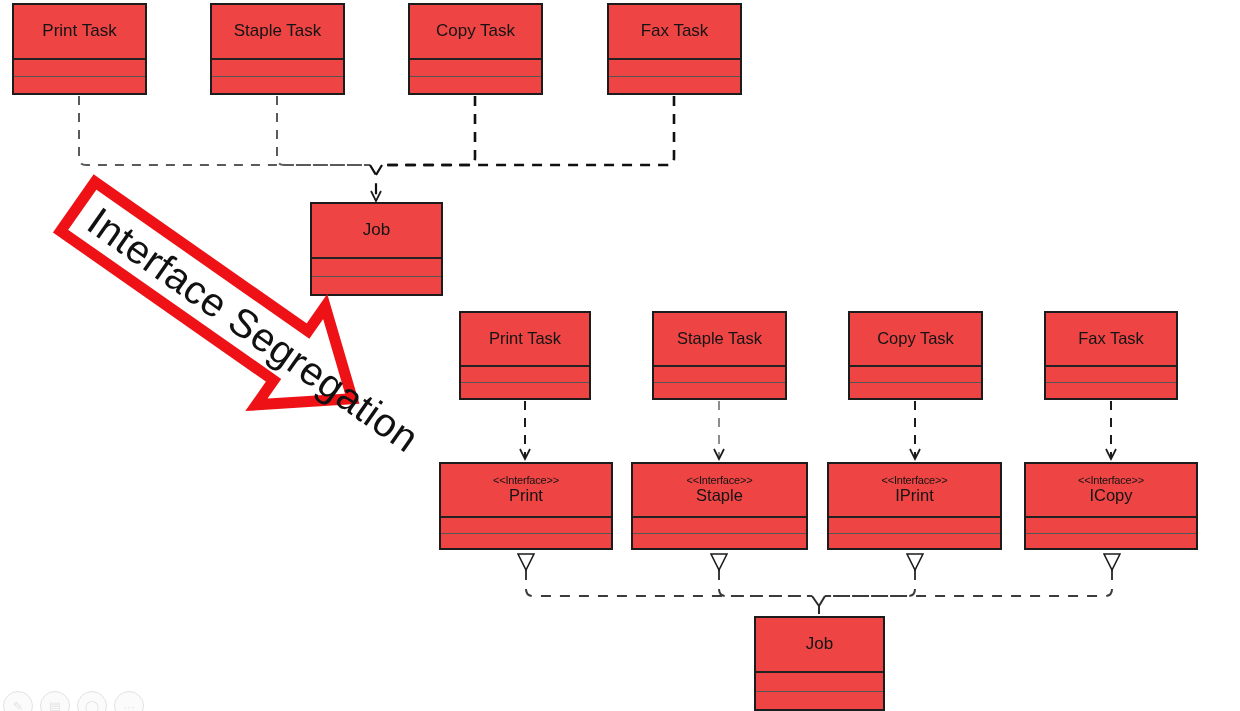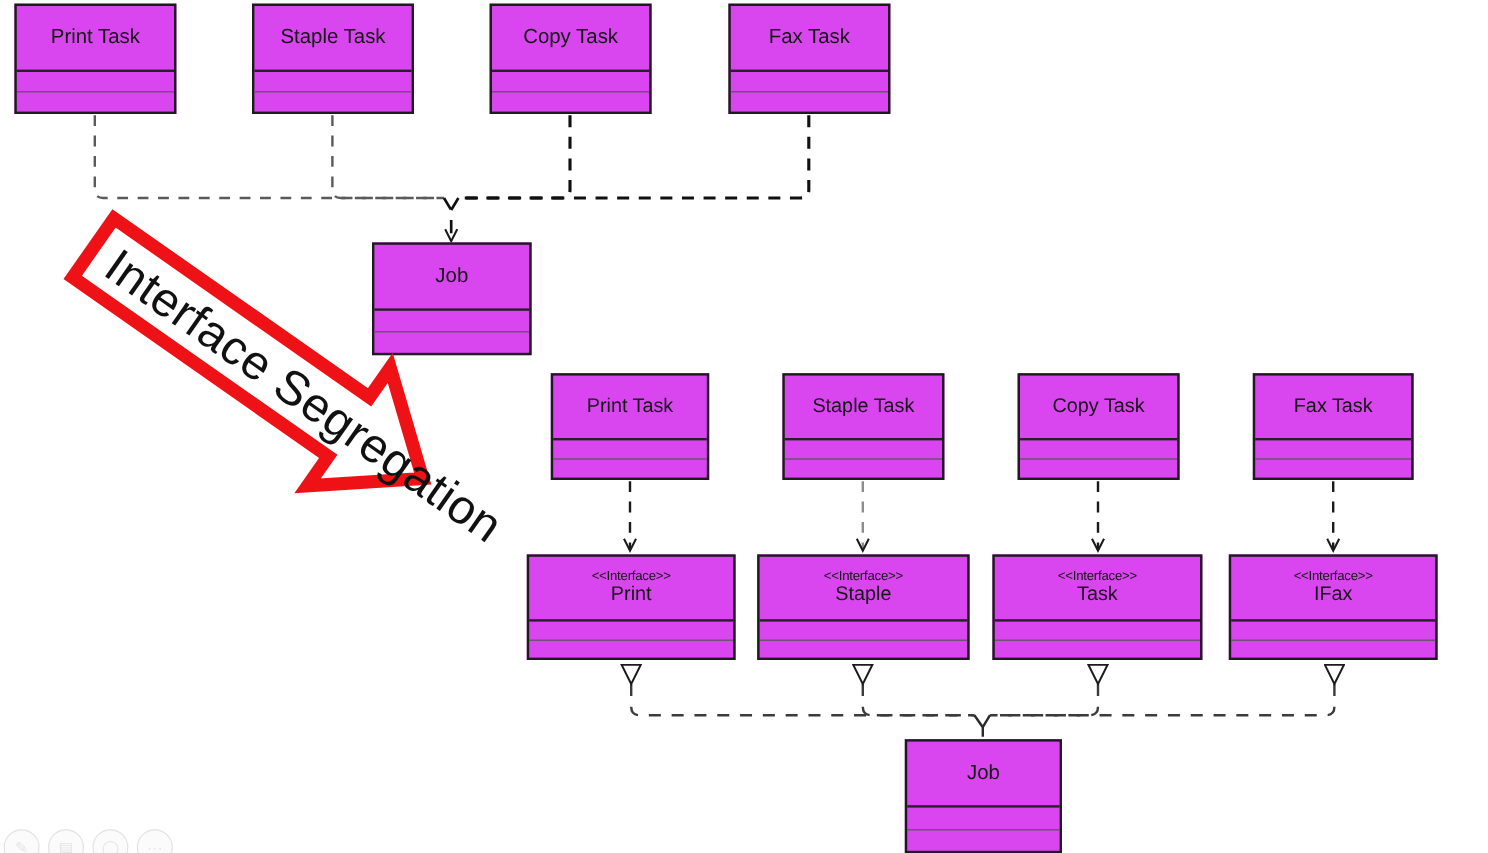--- a/index.html
+++ b/index.html
@@ -15,21 +15,21 @@
     position: relative;
     width: 1240px;
     height: 711px;
     background: #ffffff;
     overflow: hidden;
   }
   
   .uml-box {
     position: absolute;
     box-sizing: border-box;
-    background: #d946ef;
+    background: #ef4444;
     border: 2.5px solid #1c1c1c;
     display: flex;
     flex-direction: column;
     z-index: 4;
   }
   .uml-name {
     flex: 0 0 auto;
     border-bottom: 2px solid #222222;
     display: flex;
     flex-direction: column;
@@ -239,30 +239,30 @@
       <span class="stereo">&lt;&lt;Interface&gt;&gt;</span>
       <span class="cls-title">Staple</span>
     </div>
     <div class="uml-attrs"></div>
     <div class="uml-ops"></div>
   </div>
 
   <div class="uml-box" style="left:827px;  top:462px; width:175px; height:88px;">
     <div class="uml-name" style="height:47px;">
       <span class="stereo">&lt;&lt;Interface&gt;&gt;</span>
-      <span class="cls-title">Task</span>
+      <span class="cls-title">IPrint</span>
     </div>
     <div class="uml-attrs"></div>
     <div class="uml-ops"></div>
   </div>
 
   <div class="uml-box" style="left:1024px; top:462px; width:174px; height:88px;">
     <div class="uml-name" style="height:47px;">
       <span class="stereo">&lt;&lt;Interface&gt;&gt;</span>
-      <span class="cls-title">IFax</span>
+      <span class="cls-title">ICopy</span>
     </div>
     <div class="uml-attrs"></div>
     <div class="uml-ops"></div>
   </div>
 
   <div class="uml-box" style="left:754px; top:616px; width:131px; height:95px;">
     <div class="uml-name" style="height:48px;">
       <span class="cls-title-single">Job</span>
     </div>
     <div class="uml-attrs"></div>

